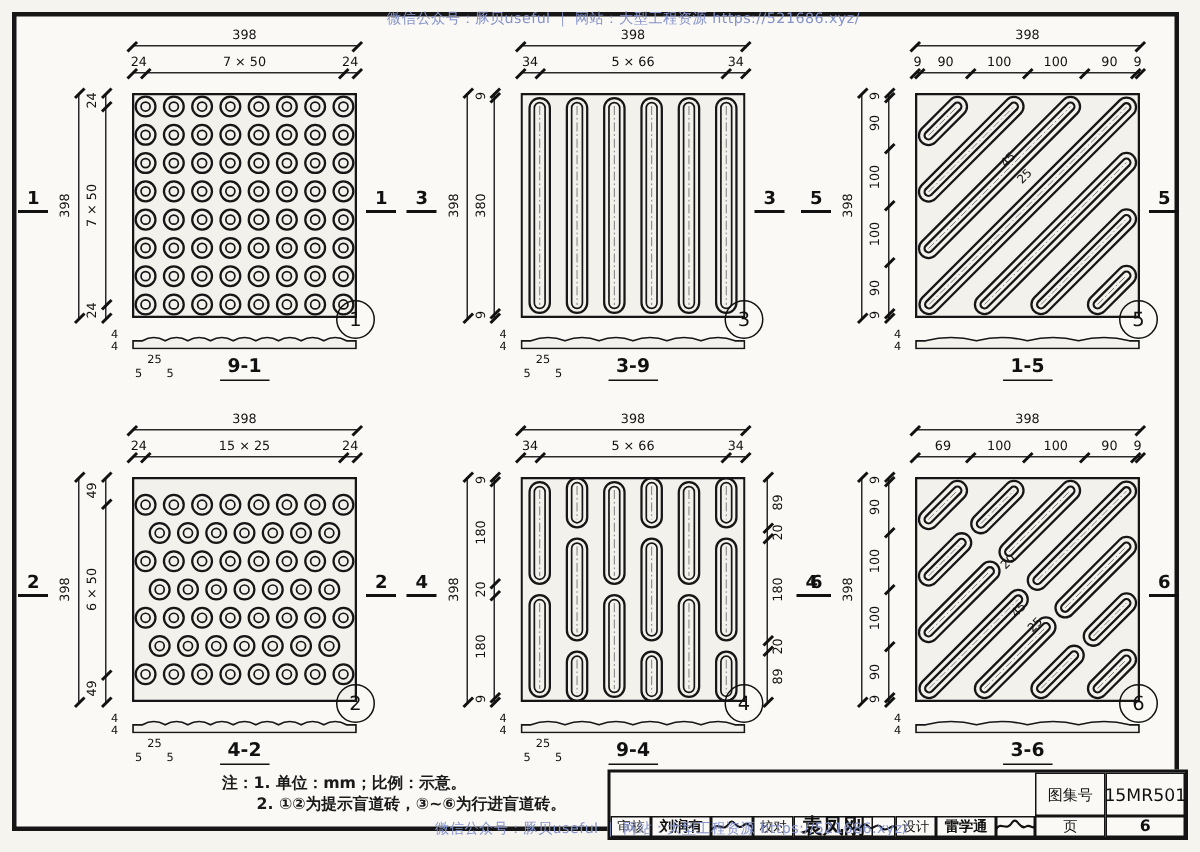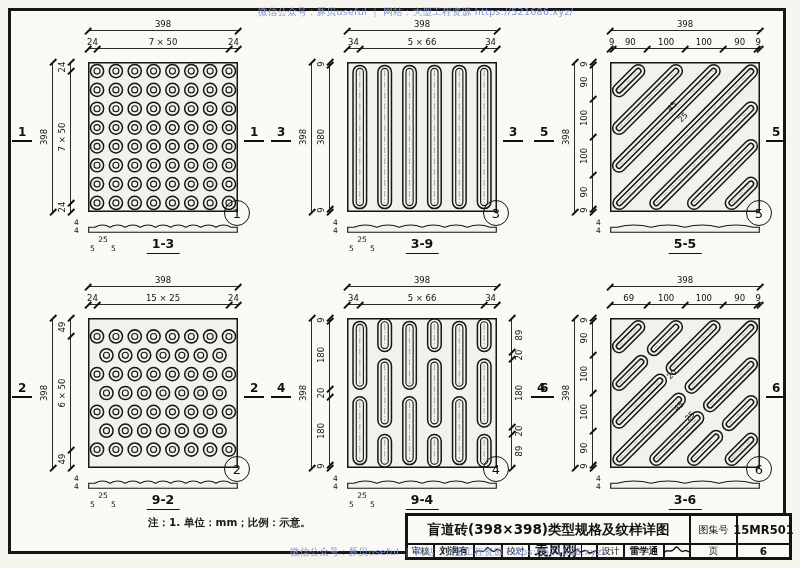--- a/index.html
+++ b/index.html
@@ -193,21 +193,21 @@
       </svg>
       <div class="badge" style="left: 214px; top: 184px;">1</div>
       <svg width="150" height="9" viewBox="0 0 150 9" class="profile" style="left: 78px; top: 208px; position: absolute;">
         <path d="M0.7,8.3 L0.7,3.2 L7,3.2 Q14.555555555555555,-1.2 22.11111111111111,3.2 Q29.666666666666664,-1.2 37.22222222222222,3.2 Q44.77777777777778,-1.2 52.33333333333333,3.2 Q59.888888888888886,-1.2 67.44444444444444,3.2 Q75,-1.2 82.55555555555556,3.2 Q90.11111111111111,-1.2 97.66666666666667,3.2 Q105.22222222222221,-1.2 112.77777777777777,3.2 Q120.33333333333333,-1.2 127.88888888888889,3.2 Q135.44444444444443,-1.2 143,3.2 L149.3,3.2 L149.3,8.3 Z" fill="#f3f1ec" stroke="#161616" stroke-width="1.1"></path>
       </svg>
       <div class="pdim" style="left: 64px; top: 202px;">4</div>
       <div class="pdim" style="left: 64px; top: 210px;">4</div>
       <div class="pdim" style="left: 93px; top: 219px; transform: translateX(-50%);">25</div>
       <div class="pdim" style="left: 80px; top: 228px;">5</div>
       <div class="pdim" style="left: 101px; top: 228px;">5</div>
-      <div class="seclab" style="left: 153px; top: 220px;">1-3</div>
+      <div class="seclab" style="left: 153px; top: 220px;">9-1</div>
     </div>
     <div class="panel" style="left: 10px; top: 272px;">
       <div class="dimline-h" style="left: 78px; top: 14px; width: 150px;"></div>
       <div class="tick" style="left: 78px; top: 14.5px;"></div>
       <div class="dlabel" style="left: 153px; top: 13px;">398</div>
       <div class="tick" style="left: 228px; top: 14.5px;"></div>
       <div class="dimline-h" style="left: 78px; top: 32px; width: 150px;"></div>
       <div class="tick" style="left: 78px; top: 32.5px;"></div>
       <div class="dlabel" style="left: 82.5226px; top: 31px;">24</div>
       <div class="tick" style="left: 87.0452px; top: 32.5px;"></div>
@@ -340,21 +340,21 @@
       </svg>
       <div class="badge" style="left: 214px; top: 184px;">2</div>
       <svg width="150" height="9" viewBox="0 0 150 9" class="profile" style="left: 78px; top: 208px; position: absolute;">
         <path d="M0.7,8.3 L0.7,3.2 L7,3.2 Q14.555555555555555,-1.2 22.11111111111111,3.2 Q29.666666666666664,-1.2 37.22222222222222,3.2 Q44.77777777777778,-1.2 52.33333333333333,3.2 Q59.888888888888886,-1.2 67.44444444444444,3.2 Q75,-1.2 82.55555555555556,3.2 Q90.11111111111111,-1.2 97.66666666666667,3.2 Q105.22222222222221,-1.2 112.77777777777777,3.2 Q120.33333333333333,-1.2 127.88888888888889,3.2 Q135.44444444444443,-1.2 143,3.2 L149.3,3.2 L149.3,8.3 Z" fill="#f3f1ec" stroke="#161616" stroke-width="1.1"></path>
       </svg>
       <div class="pdim" style="left: 64px; top: 202px;">4</div>
       <div class="pdim" style="left: 64px; top: 210px;">4</div>
       <div class="pdim" style="left: 93px; top: 219px; transform: translateX(-50%);">25</div>
       <div class="pdim" style="left: 80px; top: 228px;">5</div>
       <div class="pdim" style="left: 101px; top: 228px;">5</div>
-      <div class="seclab" style="left: 153px; top: 220px;">9-2</div>
+      <div class="seclab" style="left: 153px; top: 220px;">4-2</div>
     </div>
     <div class="panel" style="left: 269px; top: 16px;">
       <div class="dimline-h" style="left: 78px; top: 14px; width: 150px;"></div>
       <div class="tick" style="left: 78px; top: 14.5px;"></div>
       <div class="dlabel" style="left: 153px; top: 13px;">398</div>
       <div class="tick" style="left: 228px; top: 14.5px;"></div>
       <div class="dimline-h" style="left: 78px; top: 32px; width: 150px;"></div>
       <div class="tick" style="left: 78px; top: 32.5px;"></div>
       <div class="dlabel" style="left: 84.407px; top: 31px;">34</div>
       <div class="tick" style="left: 90.8141px; top: 32.5px;"></div>
@@ -588,21 +588,21 @@
         <line x1="323" y1="374" x2="374" y2="323" stroke="#555" stroke-width="1.3" stroke-dasharray="14 5 3 5"></line>
       </svg>
       <div class="ann" style="left: 135px; top: 86px; transform: rotate(-45deg);">45</div>
       <div class="ann" style="left: 146px; top: 97px; transform: rotate(-45deg);">25</div>
       <div class="badge" style="left: 214px; top: 184px;">5</div>
       <svg width="150" height="9" viewBox="0 0 150 9" class="profile" style="left: 78px; top: 208px; position: absolute;">
         <path d="M0.7,8.3 L0.7,3.2 L7,3.2 Q24,-1.2 41,3.2 Q58,-1.2 75,3.2 Q92,-1.2 109,3.2 Q126,-1.2 143,3.2 L149.3,3.2 L149.3,8.3 Z" fill="#f3f1ec" stroke="#161616" stroke-width="1.1"></path>
       </svg>
       <div class="pdim" style="left: 64px; top: 202px;">4</div>
       <div class="pdim" style="left: 64px; top: 210px;">4</div>
-      <div class="seclab" style="left: 153px; top: 220px;">5-5</div>
+      <div class="seclab" style="left: 153px; top: 220px;">1-5</div>
     </div>
     <div class="panel" style="left: 532px; top: 272px;">
       <div class="dimline-h" style="left: 78px; top: 14px; width: 150px;"></div>
       <div class="tick" style="left: 78px; top: 14.5px;"></div>
       <div class="dlabel" style="left: 153px; top: 13px;">398</div>
       <div class="tick" style="left: 228px; top: 14.5px;"></div>
       <div class="dimline-h" style="left: 78px; top: 32px; width: 150px;"></div>
       <div class="tick" style="left: 78px; top: 32.5px;"></div>
       <div class="dlabel" style="left: 96.6558px; top: 31px;">69</div>
       <div class="tick" style="left: 115.312px; top: 32.5px;"></div>
@@ -705,26 +705,26 @@
         <path d="M0.7,8.3 L0.7,3.2 L7,3.2 Q24,-1.2 41,3.2 Q58,-1.2 75,3.2 Q92,-1.2 109,3.2 Q126,-1.2 143,3.2 L149.3,3.2 L149.3,8.3 Z" fill="#f3f1ec" stroke="#161616" stroke-width="1.1"></path>
       </svg>
       <div class="pdim" style="left: 64px; top: 202px;">4</div>
       <div class="pdim" style="left: 64px; top: 210px;">4</div>
       <div class="seclab" style="left: 153px; top: 220px;">3-6</div>
     </div>
   </div>
 
 <div class="notes">
   <div><span>注：</span><span>1. 单位：mm；比例：示意。</span></div>
+  <div class="ind"><span>2. ①②为提示盲道砖，③~⑥为行进盲道砖。</span></div>
 </div>
 
 <div class="tb">
-  <div class="cell" style="left:0;top:0;width:283px;height:29px;font-size:13.5px;font-weight:bold">盲道砖(398×398)类型规格及纹样详图</div>
   <div class="cell" style="left:283px;top:0;width:47px;height:29px;font-size:10px">图集号</div>
-  <div class="cell" style="left:330px;top:0;width:53px;height:29px;font-size:11.5px;font-weight:bold">15MR501</div>
+  <div class="cell" style="left:330px;top:0;width:53px;height:29px;font-size:11.5px;font-weight:normal">15MR501</div>
 
   <div class="cell" style="left:0;top:29px;width:27px;height:14px;font-size:9px">审核</div>
   <div class="cell" style="left:27px;top:29px;width:40px;height:14px;font-size:9.5px;font-weight:bold">刘润有</div>
   <div class="cell sig" style="left:67px;top:29px;width:28px;height:14px">
     <svg width="30" height="12" viewBox="0 0 30 12">
         <path d="M1 9 C6 1 9 11 13 4 C16 -1 18 10 23 5 C26 2 28 8 29 6" stroke="#111" stroke-width="1.4" fill="none" stroke-linecap="round"></path>
       </svg>
   </div>
   <div class="cell" style="left:95px;top:29px;width:27px;height:14px;font-size:9px">校对</div>
   <div class="cell" style="left:122px;top:29px;width:53px;height:14px;font-size:14px;font-weight:bold">袁凤刚</div>

